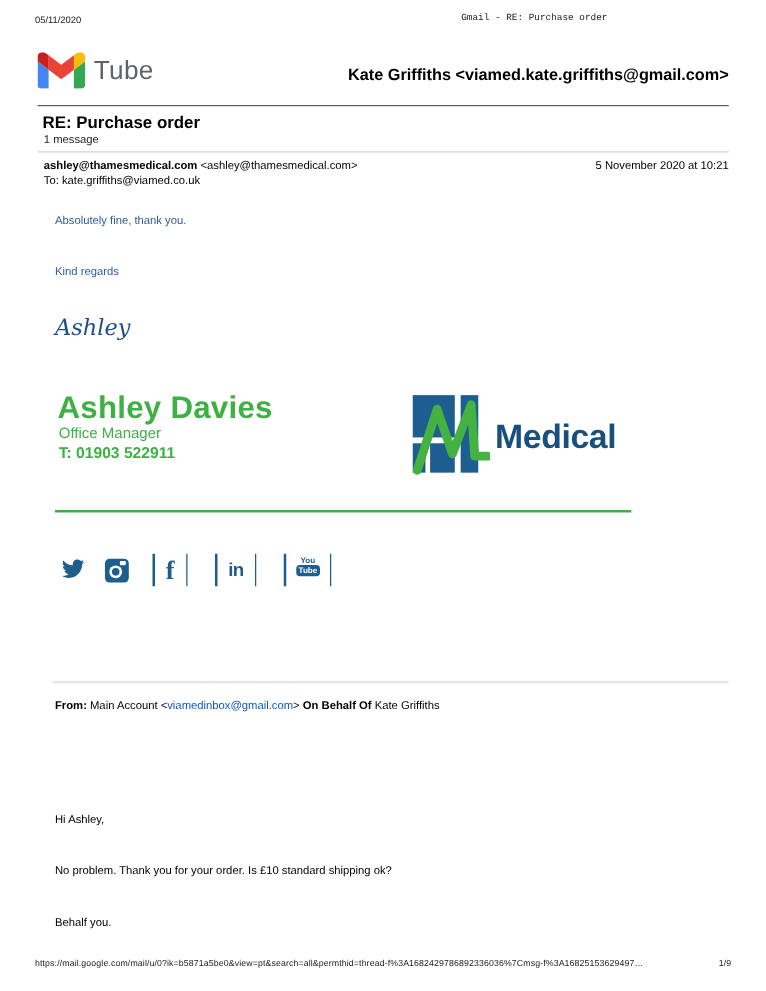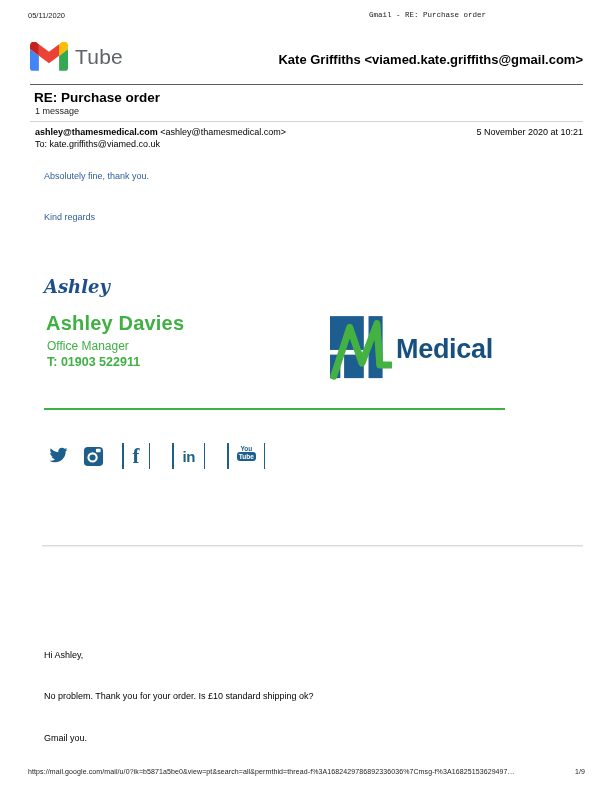--- a/index.html
+++ b/index.html
@@ -18,22 +18,22 @@
   .rule.soft{background:#dadada;box-shadow:0 1px 1px rgba(0,0,0,.08);}
   .rule.green{height:2px;}
   
   .subject{font-size:13.5px;font-weight:bold;color:#000;}
   .msgcount{font-size:9px;color:#222;}
   .hdr-line{font-size:9px;color:#000;}
   .hdr-line b{font-weight:bold;}
   .date-right{font-size:9px;color:#000;}
   
   .blue-text{font-size:9px;}
-  .script-sig{font-family:"DejaVu Serif",serif;font-style:italic;font-weight:bold;font-size:18px;margin-top:24px;}
-  .sig-name{font-size:20px;font-weight:bold;letter-spacing:.2px;}
+  .script-sig{font-family:"DejaVu Serif",serif;font-style:italic;font-weight:normal;font-size:18px;}
+  .sig-name{font-size:25px;font-weight:bold;letter-spacing:.2px;}
   .sig-role{font-size:12px;}
   .sig-phone{font-size:12.5px;font-weight:bold;}
   
   .social-row{display:flex;align-items:center;}
   .social-row .vbar{width:1.5px;height:26px;margin:0 4px;}
   .social-row .gap{width:14px;}
   .fb-f{font-size:21px;font-weight:bold;line-height:20px;font-family:"Liberation Serif",serif;}
   .li-in{font-size:15px;font-weight:bold;letter-spacing:-.5px;}
   .yt{width:21px;height:22px;display:flex;flex-direction:column;align-items:center;justify-content:flex-start;}
   .yt .you{font-size:6.5px;font-weight:bold;line-height:7px;}
@@ -130,20 +130,23 @@
   <span class="yt" style="margin:0 3px;">
     <span class="you">You</span>
     <span class="tube" style="background:#1d5e8c;">Tube</span>
   </span>
   <span class="vbar" style="background:#1d5e8c;"></span>
 </div>
 
 <div class="rule soft" style="left:42px;top:545px;width:541px;"></div>
 
 <div class="abs" style="left:44px;top:559px;">
+  <div class="q-line">
+    <b>From:</b><span> Main Account &lt;</span><a class="q-link" href="#">viamedinbox@gmail.com</a><span>&gt;</span><b> On Behalf Of </b><span>Kate Griffiths</span>
+  </div>
 </div>
 
 <div class="abs q-body" style="left:44px;top:650px;">Hi Ashley,</div>
 <div class="abs q-body" style="left:44px;top:691px;">No problem.  Thank you for your order.  Is £10 standard shipping ok?</div>
-<div class="abs q-body" style="left:44px;top:733px;">Gmail you.</div>
+<div class="abs q-body" style="left:44px;top:733px;">Behalf you.</div>
 
 <div class="abs footer-url" style="left:28px;top:768px;">https://mail.google.com/mail/u/0?ik=b5871a5be0&amp;view=pt&amp;search=all&amp;permthid=thread-f%3A1682429786892336036%7Cmsg-f%3A16825153629497…</div>
 <div class="abs footer-url" style="right:28px;top:768px;">1/9</div>
 
 </body></html>

